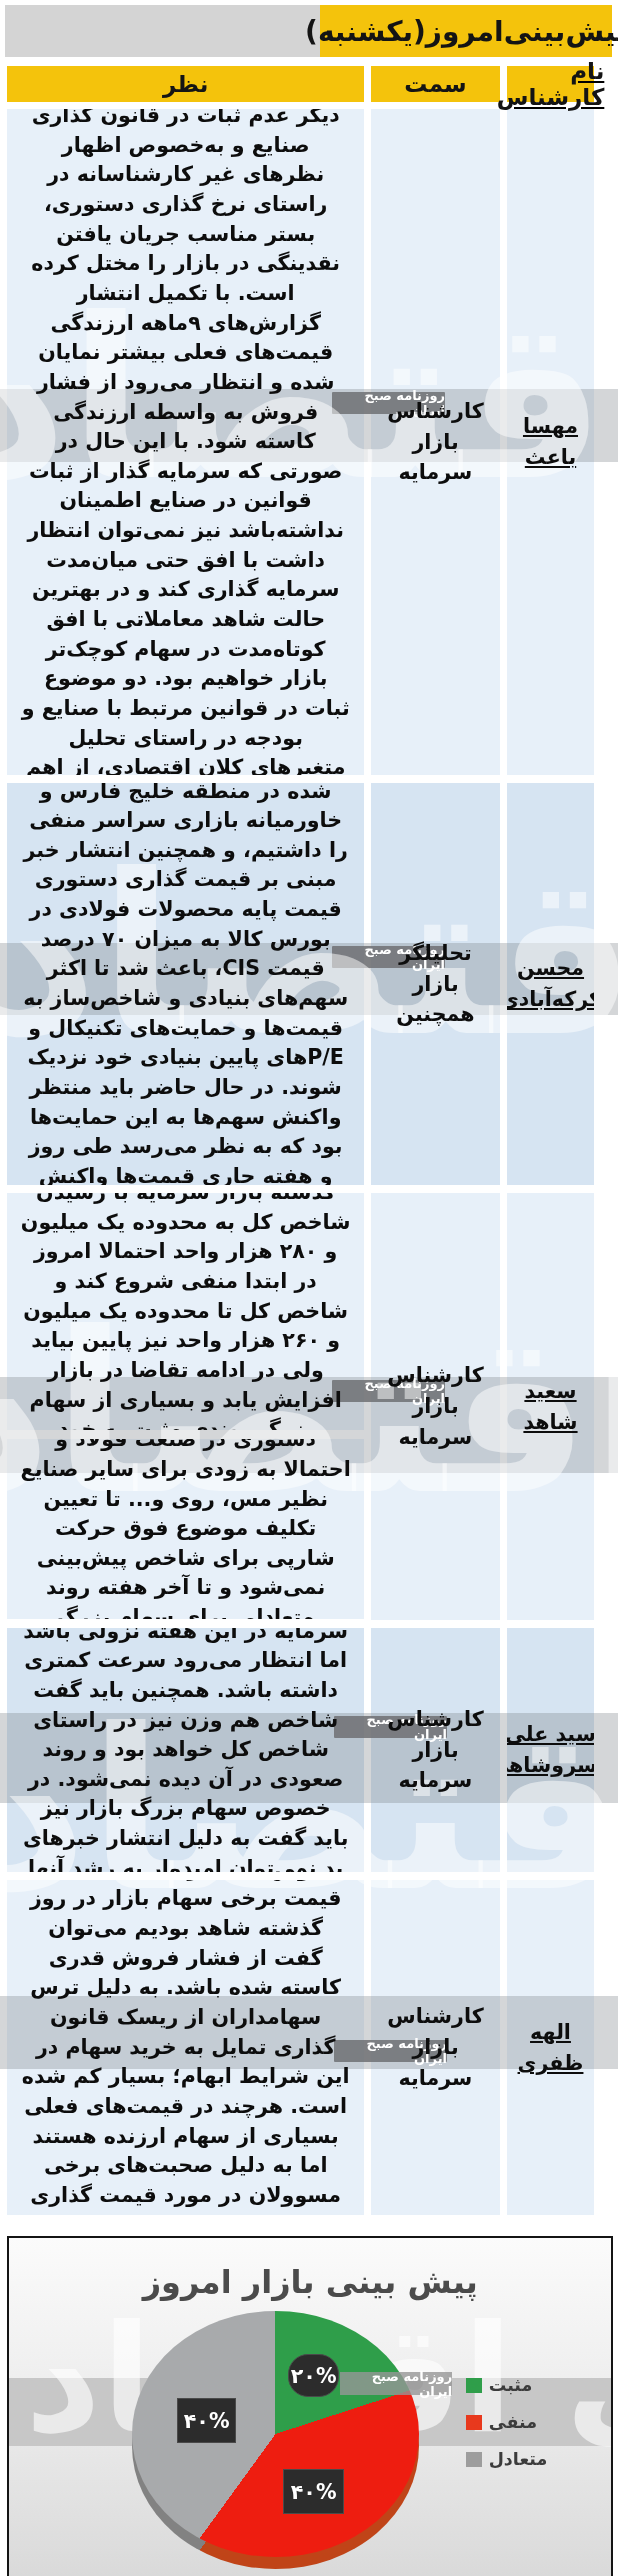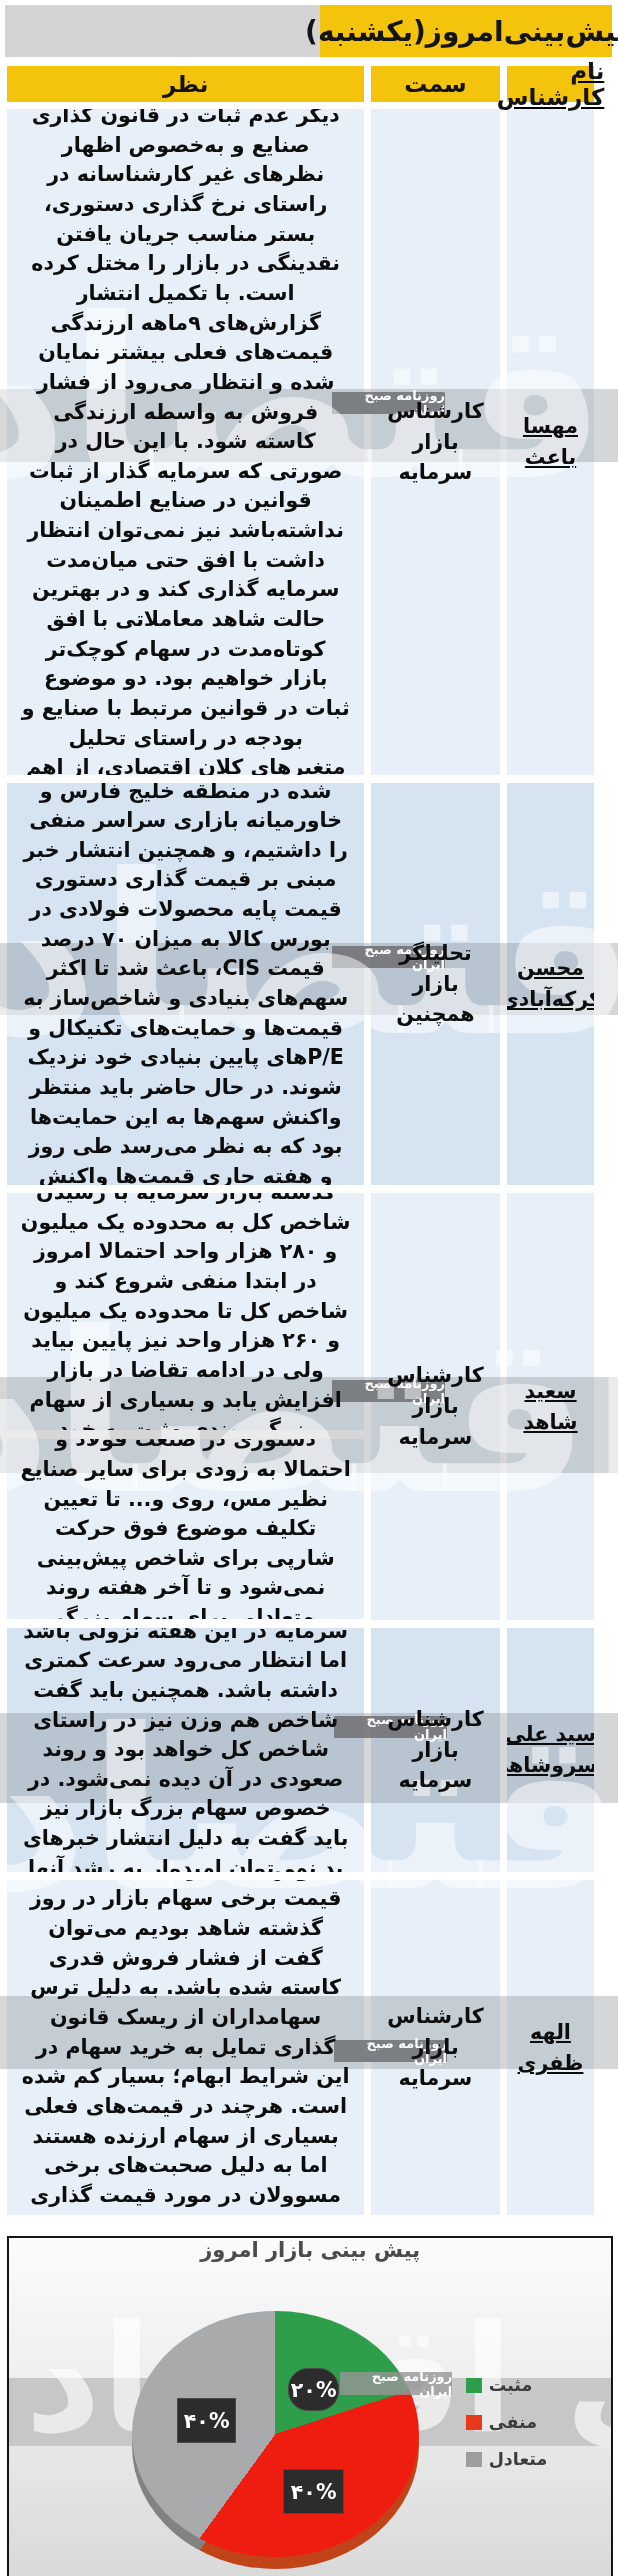--- a/index.html
+++ b/index.html
@@ -49,29 +49,29 @@
     color:#ffffff;font-size:13px;font-weight:bold;display:flex;align-items:center;justify-content:center;
     z-index:2;pointer-events:none;border-radius:1px;}
   .wm-ghost{position:absolute;z-index:2;color:rgba(255,255,255,0.50);font-size:222px;font-weight:bold;
     white-space:nowrap;line-height:1;pointer-events:none;letter-spacing:5.2px;}
   
   .chart{position:absolute;left:7.2px;top:2236px;width:602px;height:351px;border:2.1px solid #141414;
     background:linear-gradient(180deg,#fbfbfb 0%,#ededed 45%,#d8d8d8 100%);overflow:hidden;}
   .c-band{position:absolute;left:0;right:0;top:140px;height:68px;background:#c7c7c7;}
   .c-ghost{position:absolute;left:15.5px;top:67px;font-size:149px;color:rgba(255,255,255,0.62);
     font-weight:bold;white-space:nowrap;line-height:1;letter-spacing:4.1px;pointer-events:none;}
-  .c-title{position:absolute;left:0;top:0;width:100%;text-align:center;
-    font-size:21px;font-weight:bold;color:#4b4b4b;}
+  .c-title{position:absolute;left:0;top:25px;width:100%;text-align:center;
+    font-size:32px;font-weight:bold;color:#4b4b4b;}
   .pie-base{position:absolute;left:123px;top:85px;width:287px;height:246px;border-radius:50%;
     background:conic-gradient(#15652c 0 72deg,#c04418 72deg 216deg,#828282 216deg 360deg);}
   .pie-top{position:absolute;left:123px;top:73px;width:287px;height:246px;border-radius:50%;
     background:conic-gradient(#2f9e4a 0 72deg,#ee1d10 72deg 216deg,#a8aaac 216deg 360deg);}
   .pct{position:absolute;background:#2c2c2c;border:1.5px solid #4a4a4a;color:#ffffff;
     display:flex;align-items:center;justify-content:center;font-size:20.6px;font-weight:bold;direction:ltr;}
-  .pct-green{left:279px;top:130px;width:49px;height:41px;border-radius:20px;}
+  .pct-green{left:279px;top:116px;width:49px;height:41px;border-radius:20px;}
   .pct-gray{left:168px;top:160px;width:57px;height:43px;}
   .pct-red{left:274px;top:231px;width:59px;height:43px;}
   .legend-item{position:absolute;left:457px;width:129px;height:20.6px;display:flex;align-items:center;
     gap:7px;direction:ltr;}
   .li-1{top:137px;}.li-2{top:174px;}.li-3{top:211px;}
   .swatch{width:15.5px;height:15.5px;flex:0 0 auto;}
   .sw-green{background:#2f9e4a;}
   .sw-red{background:#e8391d;}
   .sw-gray{background:#9d9d9d;}
   .legend-label{font-size:17.5px;font-weight:bold;color:#3c3c3c;}

